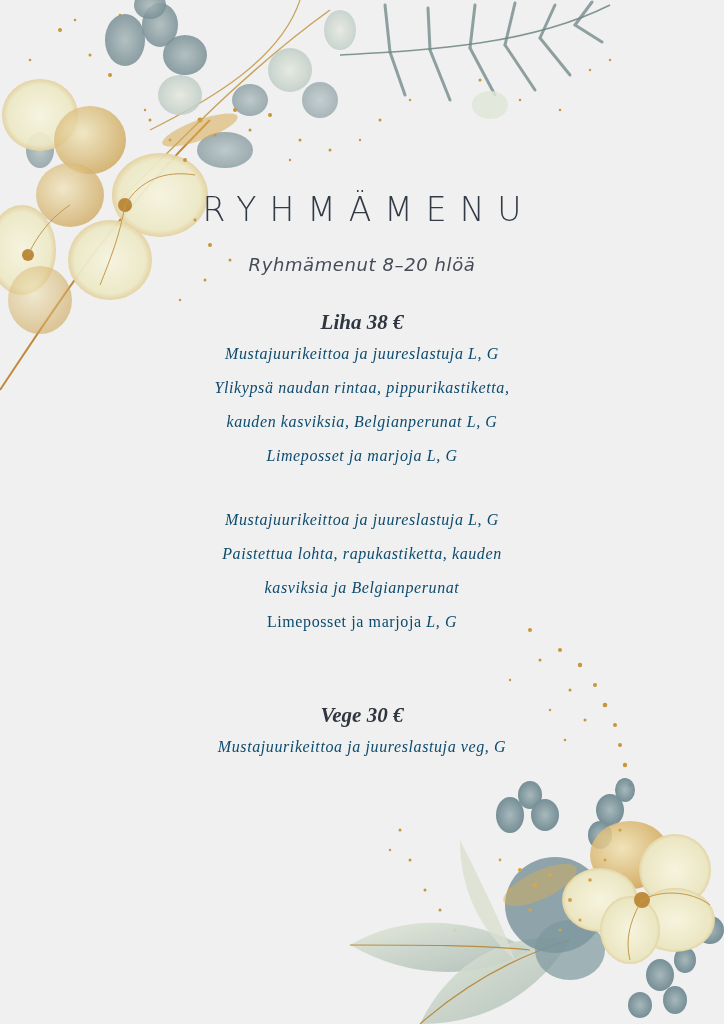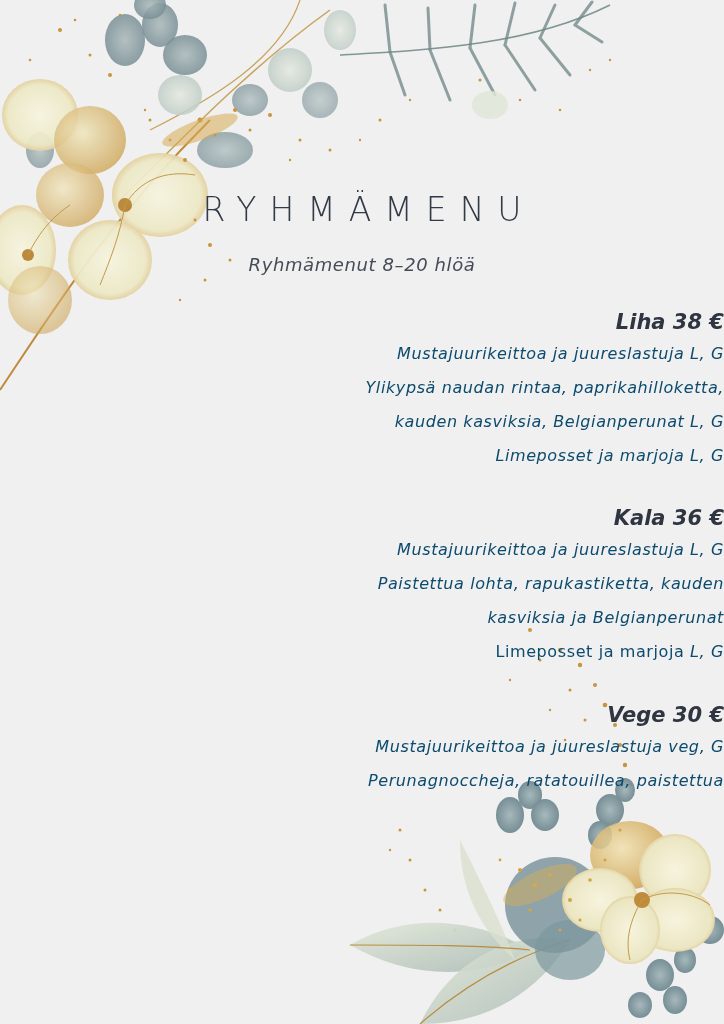--- a/index.html
+++ b/index.html
@@ -27,21 +27,21 @@
     }
     .subtitle {
       position: absolute; left: 0; right: 0; top: 252px;
       text-align: center;
       font-style: italic;
       font-size: 18px;
       color: #454b57;
       letter-spacing: 0.6px;
       line-height: 26px;
     }
-    .section { position: absolute; left: 0; right: 0; text-align: right; }
+    .section { position: absolute; left: 0; right: 0; text-align: center; font-family: Liberation Serif, serif; }
     .section-title {
       font-weight: bold; font-style: italic;
       font-size: 21px; color: #2f3541;
       line-height: 30px; height: 30px;
     }
     .item {
       font-style: italic;
       font-size: 16px;
       letter-spacing: 0.6px;
       color: #0c4a6e;
@@ -270,32 +270,30 @@
       <ellipse cx="210" cy="285" rx="40" ry="14" fill="#d9ac55" opacity="0.45" transform="rotate(-25 210 285)"></ellipse>
     </svg>
   </div>
 
   <div class="title">RYHMÄMENU</div>
   <div class="subtitle">Ryhmämenut 8–20 hlöä</div>
 
   <div class="section" style="top:307px;">
     <div class="section-title">Liha 38 €</div>
     <div class="item">Mustajuurikeittoa ja juureslastuja L, G</div>
-    <div class="item">Ylikypsä naudan rintaa, paprikahilloketta,</div>
+    <div class="item">Ylikypsä naudan rintaa, pippurikastiketta,</div>
     <div class="item">kauden kasviksia, Belgianperunat L, G</div>
     <div class="item">Limeposset ja marjoja L, G</div>
   </div>
 
   <div class="section" style="top:503px;">
-    <div class="section-title">Kala 36 €</div>
     <div class="item">Mustajuurikeittoa ja juureslastuja L, G</div>
     <div class="item">Paistettua lohta, rapukastiketta, kauden</div>
     <div class="item">kasviksia ja Belgianperunat</div>
     <div class="item"><span class="plain">Limeposset ja marjoja </span><span>L, G</span></div>
   </div>
 
   <div class="section" style="top:700px;">
     <div class="section-title">Vege 30 €</div>
     <div class="item">Mustajuurikeittoa ja juureslastuja veg, G</div>
-    <div class="item">Perunagnoccheja, ratatouillea, paistettua</div>
   </div>
 
 </div>
 
 </body></html>

